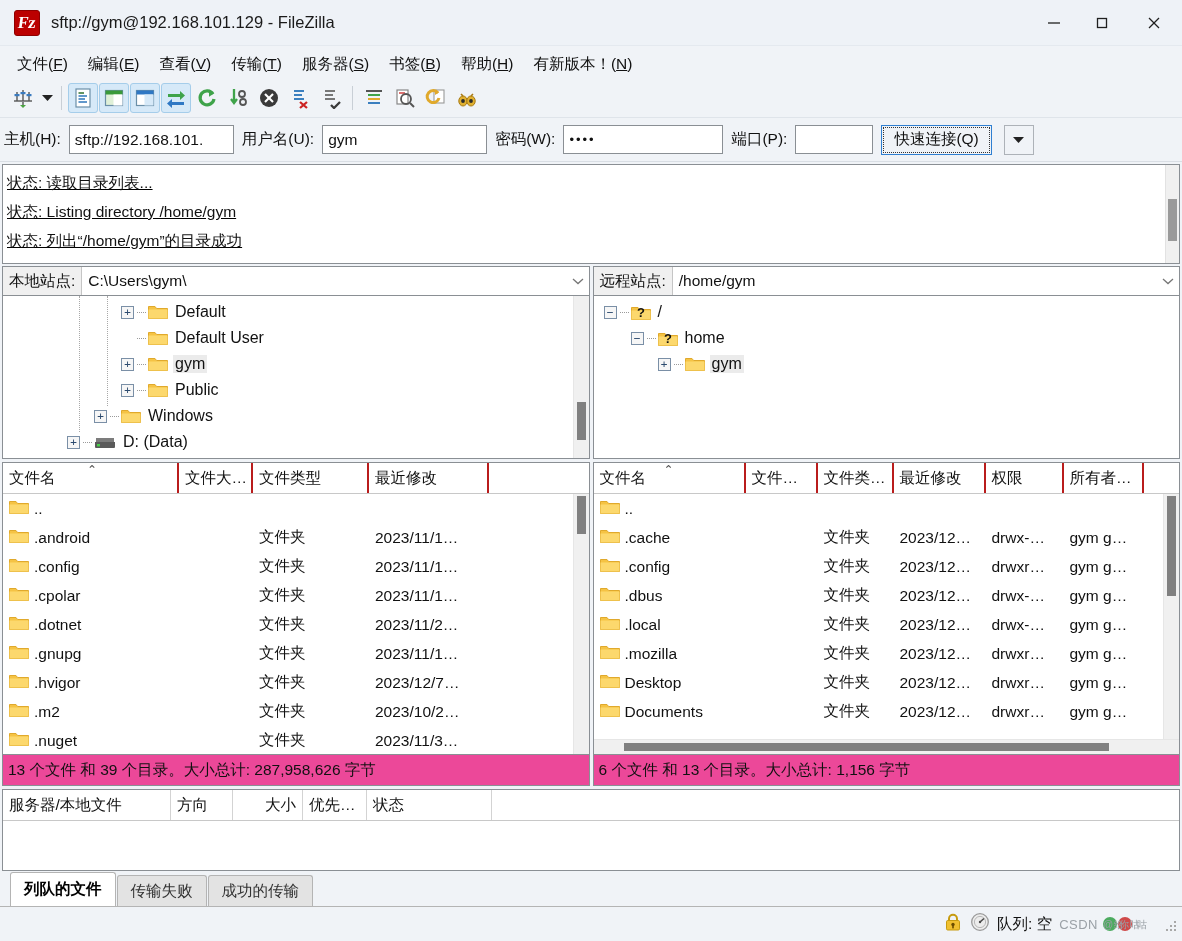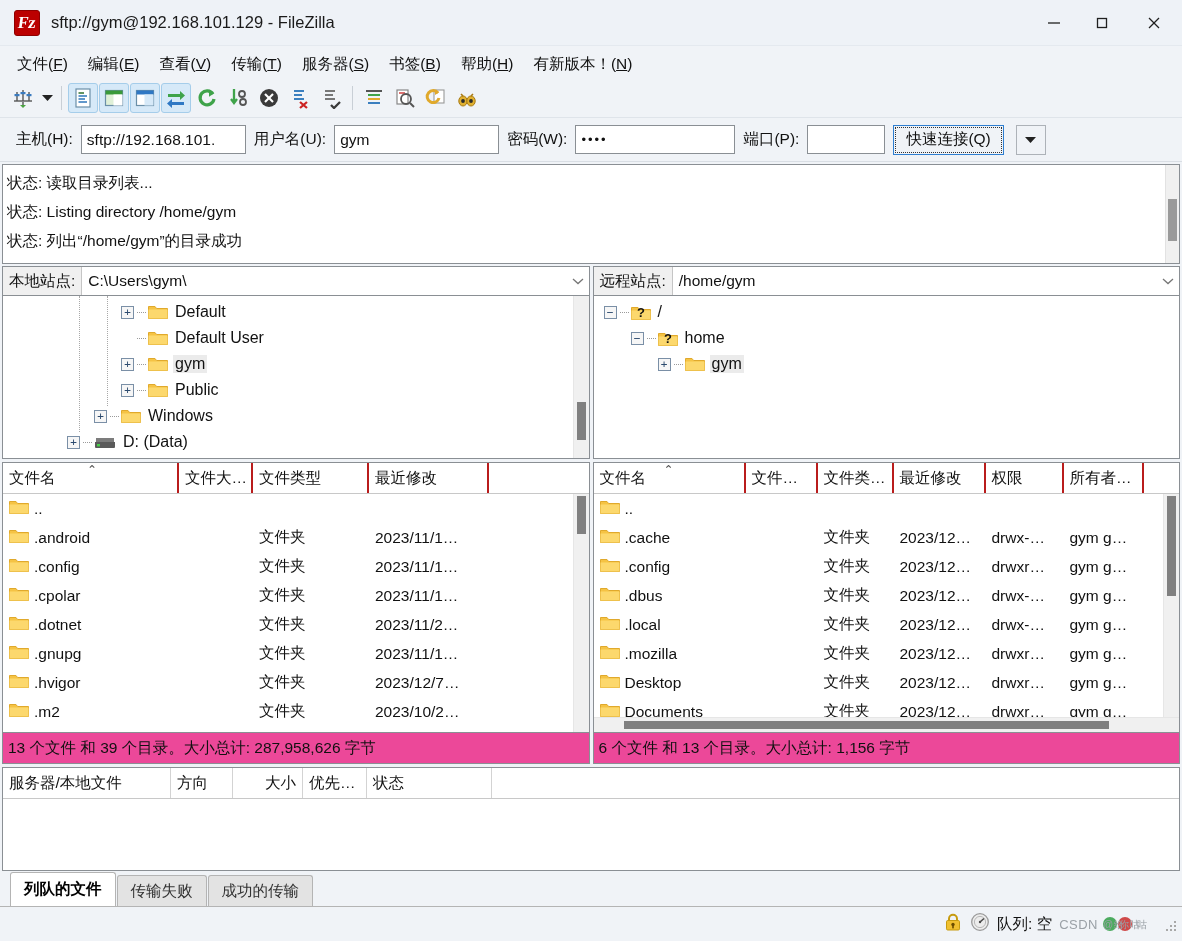--- a/index.html
+++ b/index.html
@@ -79,21 +79,21 @@
   }
   .tb-btn.active { background: #d6e9f8; border: 1px solid #a5cdea; }
   .tb-sep { width: 1px; height: 24px; background: #c9cfd6; margin: 0 5px; }
   .tb-caret { width: 16px; height: 30px; display: flex; align-items: center; justify-content: center; }
 
   
   .qbar {
     height: 44px; flex: 0 0 44px;
     background: #f0f3f7;
     display: flex; align-items: center;
-    padding: 0 16px; gap: 8px;
+    padding: 0 4px; gap: 8px;
     border-bottom: 1px solid #d9dee4;
   }
   .qlabel { font-size: 15.5px; color: #111; white-space: nowrap; }
   .qinput {
     height: 29px;
     background: #ffffff;
     border: 1px solid #8a8f94;
     font-size: 15.5px; color: #111;
     display: flex; align-items: center;
     padding: 0 5px;
@@ -122,21 +122,21 @@
   
   .logpane {
     flex: 0 0 100px;
     background: #ffffff;
     border: 1px solid #8a8f94;
     margin: 2px 2px 0 2px;
     position: relative;
     overflow: hidden;
     display: flex;
   }
-  .log-lines { flex: 1 1 auto; padding: 3px 0 0 4px; }
+  .log-lines { flex: 1 1 auto; padding: 3px 0 0 4px; text-decoration: underline; }
   .log-line {
     font-size: 15.5px; color: #111; line-height: 29px;
     white-space: nowrap;
   }
   .log-scroll {
     width: 14px; background: #f0f0f0;
     border-left: 1px solid #e2e2e2;
     position: relative; flex: 0 0 14px;
   }
   .log-thumb {
@@ -285,21 +285,21 @@
     font-size: 15.5px; color: #111; white-space: nowrap;
   }
 
   
   .queue {
     flex: 0 0 auto;
     margin: 3px 2px 0 2px;
     border: 1px solid #8a8f94;
     background: #ffffff;
     display: flex; flex-direction: column;
-    height: 104px;
+    height: 82px;
   }
   .qhead { height: 31px; flex: 0 0 31px; display: flex; border-bottom: 1px solid #c8c8c8; }
   .qhcell {
     display: flex; align-items: center; padding: 0 6px;
     font-size: 15.5px; color: #111;
     border-right: 1px solid #d3d3d3;
     white-space: nowrap; overflow: hidden;
   }
   .qhcell:last-child { border-right: none; }
   .qbody { flex: 1 1 auto; background: #ffffff; }

